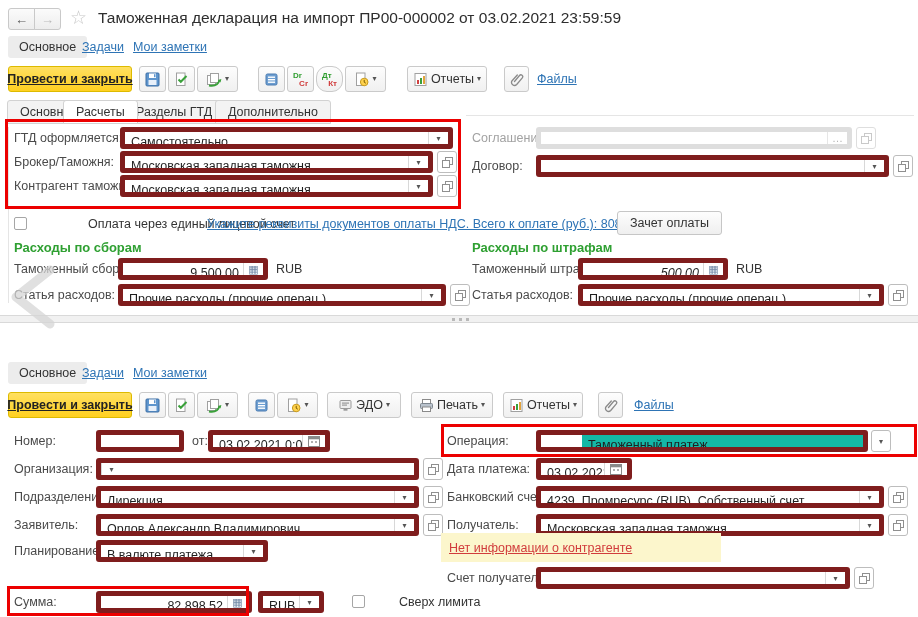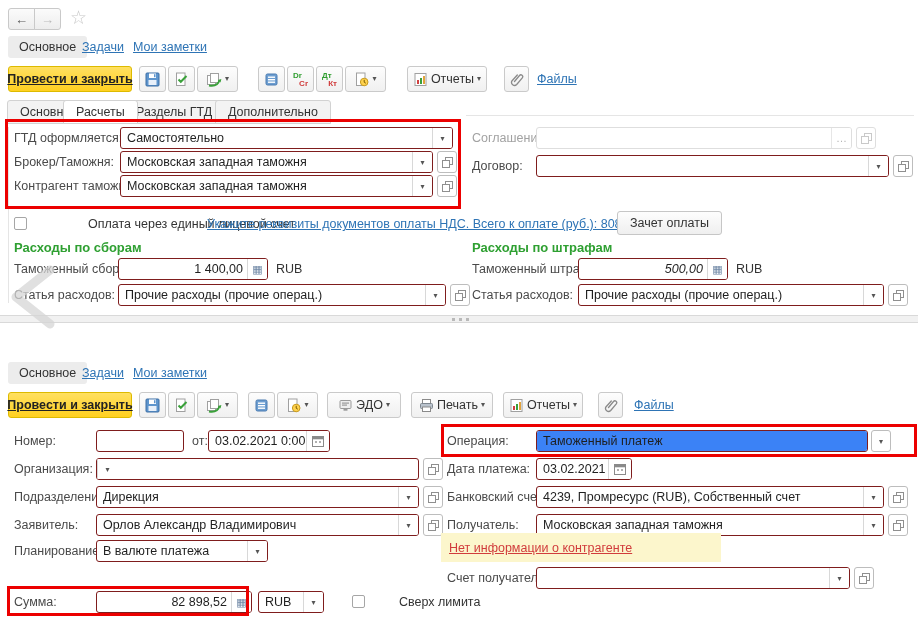--- a/index.html
+++ b/index.html
@@ -7,30 +7,30 @@
        font-family:"Liberation Sans","DejaVu Sans",sans-serif;font-size:12.5px;color:#1f1f1f;}
   .screen{position:relative;width:918px;height:617px;background:#fff;}
   .abs{position:absolute;}
   .title{position:absolute;font-size:15.5px;color:#2e2e2e;white-space:nowrap;}
   .lbl{position:absolute;height:22px;line-height:22px;color:#4a4a4a;white-space:nowrap;}
   .lbl.dis{color:#a2a2a2;}
   .chip{position:absolute;height:22px;box-sizing:border-box;background:#ececec;border-radius:3px;
         padding:0 11px;line-height:22px;color:#333;}
   .link{position:absolute;height:22px;line-height:22px;color:#2e74b5;text-decoration:underline;
         white-space:nowrap;cursor:pointer;}
-  .fld{position:absolute;height:22px;box-sizing:border-box;border:1px solid #7f1d1d;border-radius:3px;
+  .fld{position:absolute;height:22px;box-sizing:border-box;border:5px solid #7f1d1d;border-radius:3px;
        background:#fff;display:flex;align-items:stretch;overflow:hidden;}
   .fld .txt{flex:1;line-height:20px;padding:0 6px;white-space:nowrap;overflow:hidden;color:#1f1f1f;}
   .fld .txt.num{text-align:right;padding-right:4px;}
   .fld .seg{width:19px;flex:0 0 19px;border-left:1px solid #d8d8d8;display:flex;align-items:center;
             justify-content:center;color:#555;font-size:8px;background:#fff;}
   .fld .seg.calc{font-size:11px;color:#6f87a5;}
   .fld.dis{border-color:#dedede;}
   .fld.dis .seg{border-left-color:#e6e6e6;color:#b5b5b5;}
-  .fld.hl .txt{background:#3b82f6;}
+  .fld.hl .txt{background:#14b8a6;margin-left:41px;}
   .obtn{position:absolute;width:20px;height:22px;box-sizing:border-box;border:1px solid #bdbdbd;
         border-radius:3px;background:#fff;display:flex;align-items:center;justify-content:center;}
   .obtn.dis{border-color:#dedede;}
   .cbtn{position:absolute;width:20px;height:22px;box-sizing:border-box;border:1px solid #bdbdbd;
         border-radius:3px;background:#fff;display:flex;align-items:center;justify-content:center;
         font-size:8px;color:#555;}
   .btn{position:absolute;height:24px;box-sizing:border-box;border:1px solid #c6c6c6;border-radius:3px;
        background:linear-gradient(#fdfdfd,#efefef);color:#333;display:flex;align-items:center;
        justify-content:center;padding:0 12px;white-space:nowrap;}
   .ybtn{position:absolute;height:26px;box-sizing:border-box;border:1px solid #ddba00;border-radius:3px;
@@ -64,20 +64,21 @@
   svg{display:block;}
 </style>
 </head>
 <body>
 
 <div class="screen">
 
   <div class="navbtn" style="left:8px;top:8px;border-radius:3px 0 0 3px;color:#555;">←</div>
   <div class="navbtn" style="left:34px;top:8px;border-radius:0 3px 3px 0;color:#bbb;">→</div>
   <span class="star" style="left:70px;top:7px;">☆</span>
+  <div class="title" style="left:98px;top:9px;">Таможенная декларация на импорт ПР00-000002 от 03.02.2021 23:59:59</div>
 
   <div class="chip" style="left:8px;top:36px;">Основное</div>
   <a class="link" style="left:82px;top:36px;">Задачи</a>
   <a class="link" style="left:133px;top:36px;">Мои заметки</a>
 
   <div class="ybtn" style="left:8px;top:66px;width:124px;">Провести и закрыть</div>
   <div class="tbtn" style="left:139px;top:66px;width:27px;">
     <span>
       <svg width="15" height="15" viewBox="0 0 15 15">
           <path d="M2 1h11a1 1 0 0 1 1 1v11a1 1 0 0 1-1 1H2a1 1 0 0 1-1-1V2a1 1 0 0 1 1-1z" fill="#5e95cd" stroke="#3c6ea5"></path>
@@ -115,21 +116,21 @@
           <rect x="4" y="9.5" width="7" height="1.4" fill="#fff"></rect>
         </svg>
     </span>
   </div>
   <div class="tbtn" style="left:287px;top:66px;width:27px;">
     <span class="acct">
       <i class="g">Dr</i>
         <i class="r">Cr</i>
     </span>
   </div>
-  <div class="tbtn" style="left:316px;top:66px;width:27px;">
+  <div class="tbtn" style="left:316px;top:66px;width:27px;border-radius:11px;">
     <span class="acct">
       <i class="g">Дт</i>
         <i class="r">Кт</i>
     </span>
   </div>
   <div class="tbtn" style="left:345px;top:66px;width:41px;">
     <span>
       <svg width="15" height="15" viewBox="0 0 15 15">
           <rect x="2.5" y="1" width="8.5" height="12.5" fill="#fff" stroke="#a0a0a0"></rect>
           <circle cx="10.2" cy="10" r="3.8" fill="#ffd24d" stroke="#c79a1e"></circle>
@@ -226,21 +227,21 @@
   <span class="cb" style="left:14px;top:217px;"></span>
   <div class="lbl" style="left:42px;top:213px;color:#333;margin-left:46px;">Оплата через единый лицевой счет</div>
   <a class="link" style="left:207px;top:213px;">Укажите реквизиты документов оплаты НДС. Всего к оплате (руб.): 80898,52.</a>
   <div class="btn" style="left:617px;top:211px;">Зачет оплаты</div>
 
   <div class="h-green" style="left:14px;top:240px;">Расходы по сборам</div>
   <div class="h-green" style="left:472px;top:240px;">Расходы по штрафам</div>
 
   <div class="lbl" style="left:14px;top:258px;">Таможенный сбор:</div>
   <div class="fld" style="left:118px;top:258px;width:150px;">
-    <span class="txt num">1 400,00</span>
+    <span class="txt num">9 500,00</span>
     <span class="seg calc">▦</span>
   </div>
   <div class="lbl" style="left:276px;top:258px;color:#333;">RUB</div>
 
   <div class="lbl" style="left:472px;top:258px;">Таможенный штраф:</div>
   <div class="fld" style="left:578px;top:258px;width:150px;font-style:italic;">
     <span class="txt num">500,00</span>
     <span class="seg calc">▦</span>
   </div>
   <div class="lbl" style="left:736px;top:258px;color:#333;">RUB</div>

